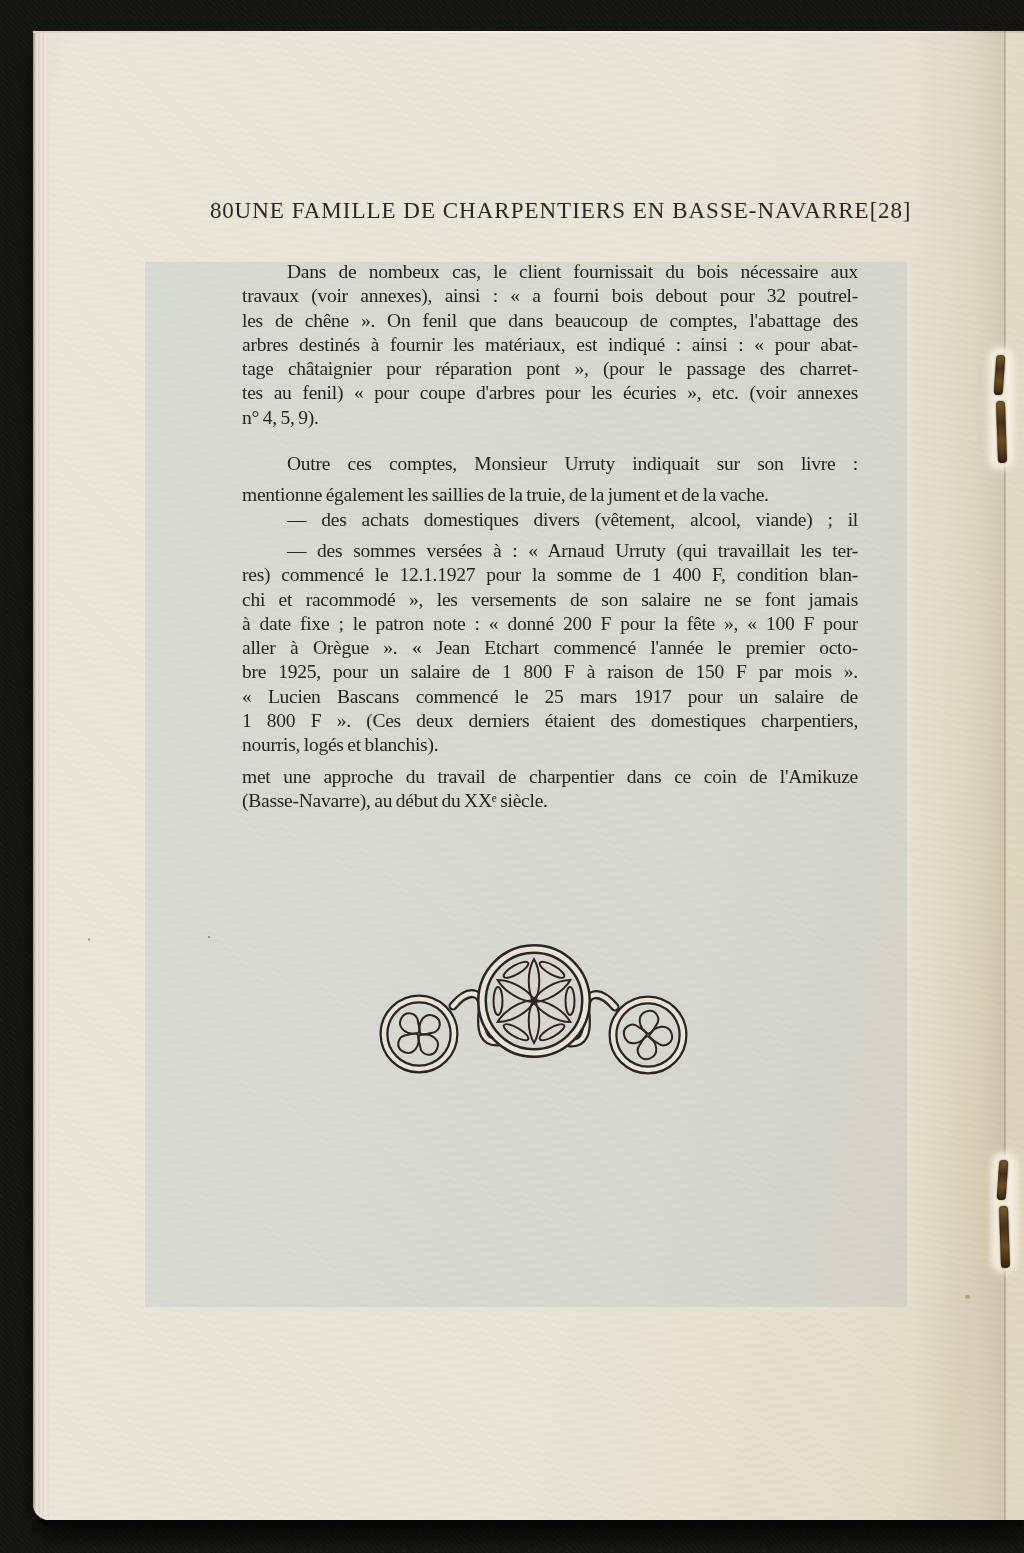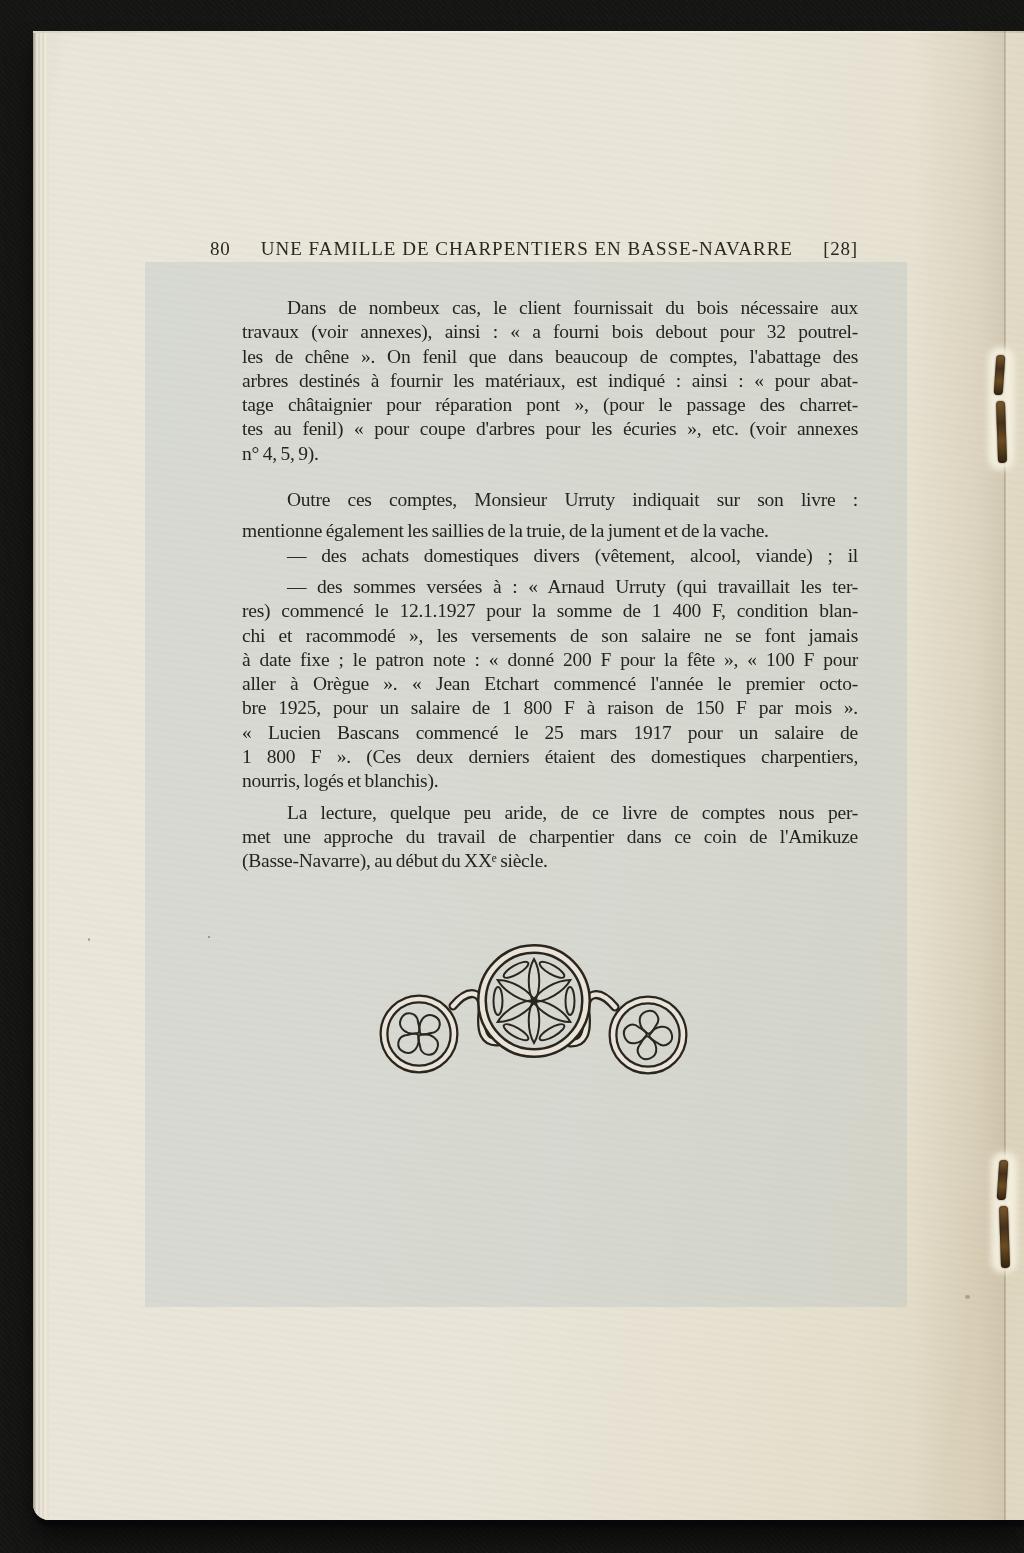--- a/index.html
+++ b/index.html
@@ -37,22 +37,22 @@
     border-radius:12px;filter:blur(3px);opacity:.9;}
   .staple .bar{position:absolute;border-radius:4px;
     background:linear-gradient(180deg,#7a5a2e,#46311a 35%,#6b4d24 65%,#352410);
     box-shadow:0 0 2px rgba(40,25,10,.6), inset 0 0 2px rgba(20,12,4,.8);}
   .staple .bar.b1{left:7px;top:0;width:9px;height:40px;transform:rotate(4deg);}
   .staple .bar.b2{left:9px;top:46px;width:9px;height:62px;transform:rotate(-2deg);}
   .dust{position:absolute;border-radius:50%;}
   
   .text-block{position:absolute;left:177px;top:167px;width:648px;color:#262420;}
   .running-header{display:flex;justify-content:space-between;align-items:baseline;
-    font-size:19px;letter-spacing:.8px;color:#2a2824;white-space:nowrap;}
-  .running-header .title{letter-spacing:1px;margin-top:40px;}
+    font-size:23px;letter-spacing:.8px;color:#2a2824;white-space:nowrap;}
+  .running-header .title{letter-spacing:1px;}
   .body-text{margin-top:36px;font-size:19.5px;line-height:24.3px;
     letter-spacing:-0.25px;word-spacing:-1px;}
   .para{margin-top:7px;margin-left:32px;}
   .para:first-child{margin-top:0;}
   .para.gap-large{margin-top:22px;}
   .line{text-align:justify;text-align-last:justify;}
   .line.last{text-align-last:left;}
   .line.indent{padding-left:45px;}
   
   .ornament{position:absolute;left:337px;top:899px;width:330px;height:160px;}
@@ -112,21 +112,20 @@
             <div class="line">res) commencé le 12.1.1927 pour la somme de 1 400 F, condition blan-</div>
             <div class="line">chi et racommodé », les versements de son salaire ne se font jamais</div>
             <div class="line">à date fixe ; le patron note : « donné 200 F pour la fête », « 100 F pour</div>
             <div class="line">aller à Orègue ». « Jean Etchart commencé l'année le premier octo-</div>
             <div class="line">bre 1925, pour un salaire de 1 800 F à raison de 150 F par mois ».</div>
             <div class="line">« Lucien Bascans commencé le 25 mars 1917 pour un salaire de</div>
             <div class="line">1 800 F ». (Ces deux derniers étaient des domestiques charpentiers,</div>
             <div class="line last">nourris, logés et blanchis).</div>
           </div>
           <div class="para">
-            <div class="line indent">La lecture, quelque peu aride, de ce livre de comptes nous per-</div>
             <div class="line">met une approche du travail de charpentier dans ce coin de l'Amikuze</div>
             <div class="line last">(Basse-Navarre), au début du XXᵉ siècle.</div>
           </div>
         </div>
     </div>
 
     <svg class="ornament" viewBox="0 0 330 160">
       <g fill="none" stroke-linecap="round">
 
         <path d="M 83,76 C 100,56 114,62 112,82 C 110,102 114,113 128,112" stroke="#2a261f" stroke-width="9"></path>

